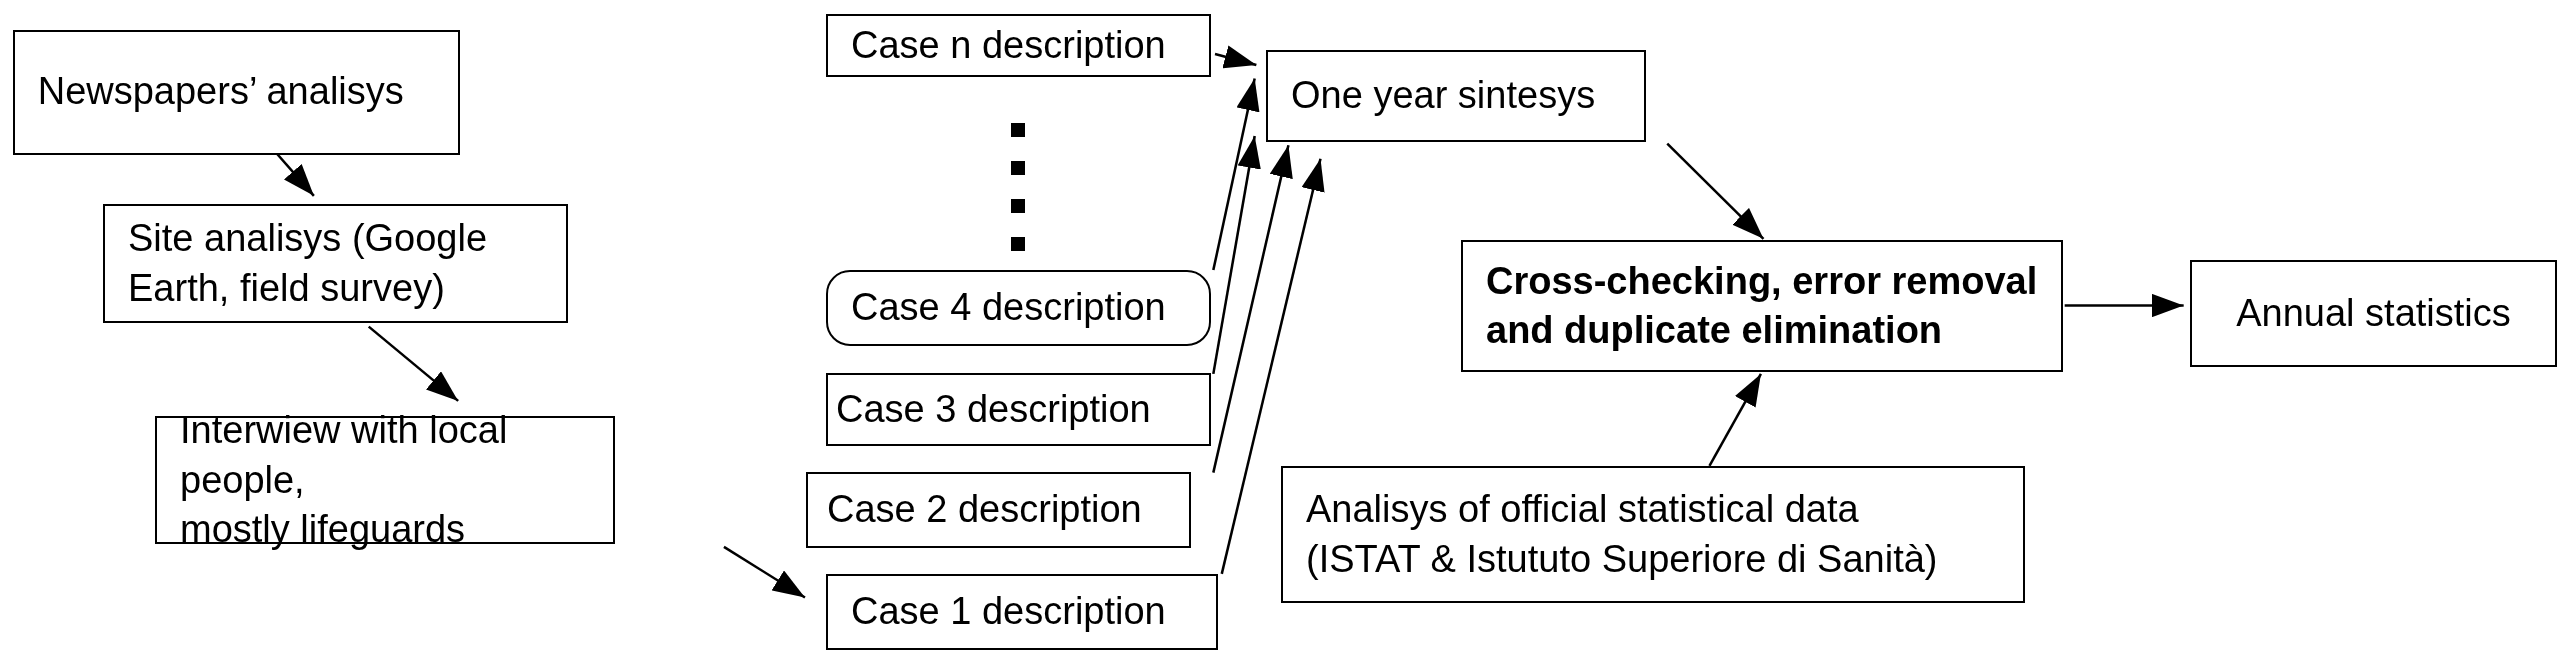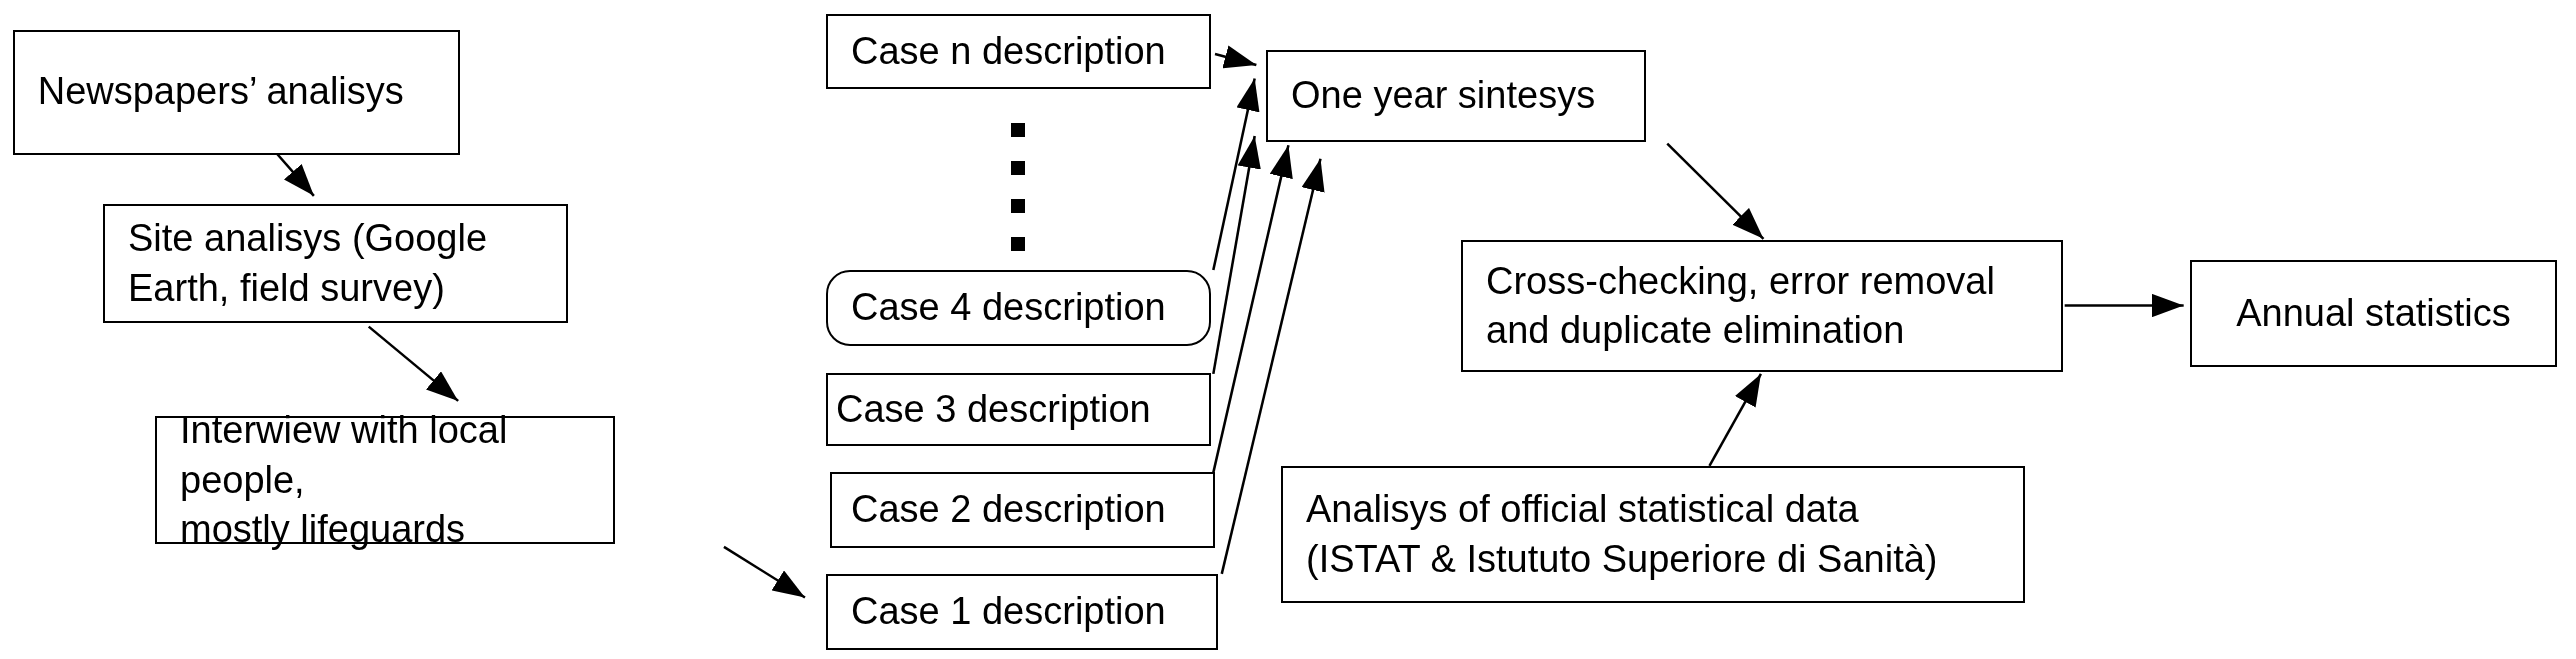--- a/index.html
+++ b/index.html
@@ -58,52 +58,52 @@
 <div class="node" style="left:103px;top:204px;width:465px;height:119px;">
   <span>Site analisys (Google
 Earth, field survey)</span>
 </div>
 
 <div class="node" style="left:155px;top:416px;width:460px;height:128px;">
   <span>Interwiew with local people,
 mostly lifeguards</span>
 </div>
 
-<div class="node" style="left:826px;top:14.3px;width:385px;height:75px;align-items:center;">
+<div class="node" style="left:826px;top:14.3px;width:385px;height:63px;align-items:center;">
   <span>Case n description</span>
 </div>
 
 <div class="dots">
   <div class="dot"></div>
   <div class="dot"></div>
   <div class="dot"></div>
   <div class="dot"></div>
 </div>
 
 <div class="node" style="left:826px;top:270px;width:385px;height:76px;border-radius:24px;">
   <span>Case 4 description</span>
 </div>
 
 <div class="node" style="left:826px;top:373px;width:385px;height:73px;padding-left:8px;">
   <span>Case 3 description</span>
 </div>
 
-<div class="node" style="left:830px;top:472px;width:385px;height:76px;padding-left:19px;">
+<div class="node" style="left:806px;top:472px;width:385px;height:76px;padding-left:19px;">
   <span>Case 2 description</span>
 </div>
 
 <div class="node" style="left:826px;top:574px;width:392px;height:76px;">
   <span>Case 1 description</span>
 </div>
 
 <div class="node" style="left:1266px;top:50px;width:380px;height:92px;">
   <span>One year sintesys</span>
 </div>
 
-<div class="node" style="left:1461px;top:240px;width:602px;height:132px;">
+<div class="node" style="left:1461px;top:240px;width:602px;height:132px;font-weight:bold;">
   <span>Cross-checking, error removal
 and duplicate elimination</span>
 </div>
 
 <div class="node" style="left:1281px;top:466px;width:744px;height:137px;">
   <span>Analisys of official statistical data
 (ISTAT &amp; Istututo Superiore di Sanità)</span>
 </div>
 
 <div class="node centered" style="left:2190px;top:260px;width:367px;height:107px;">

